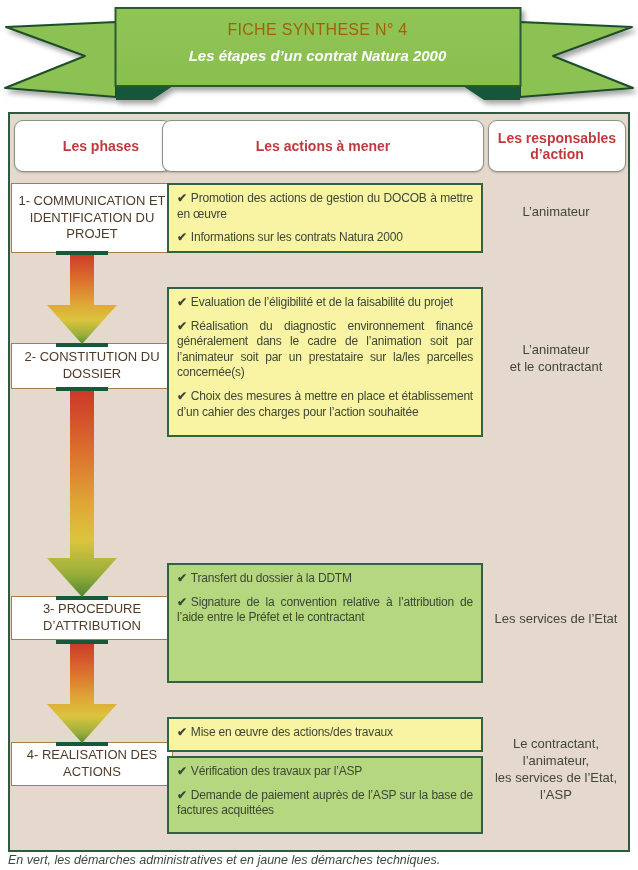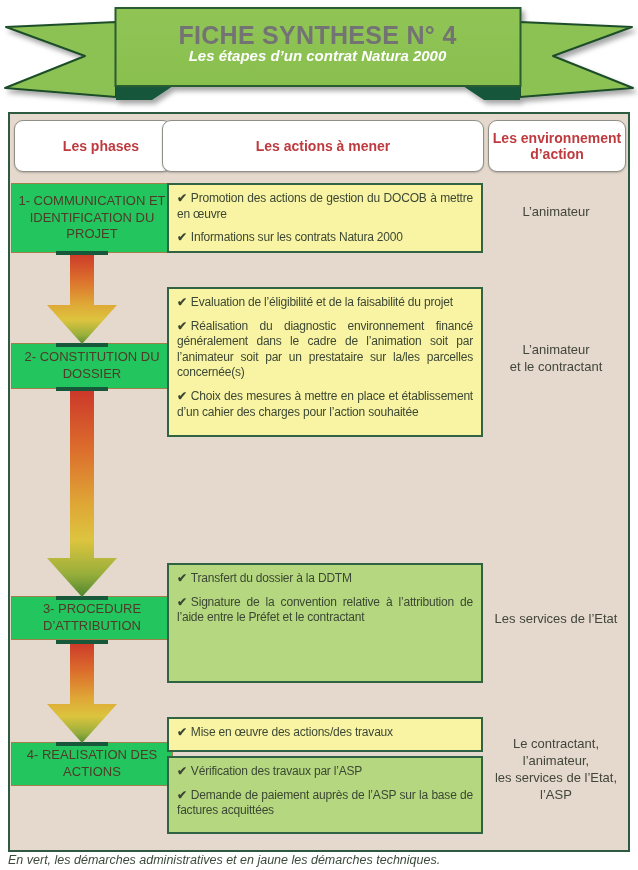--- a/index.html
+++ b/index.html
@@ -2,37 +2,37 @@
 <html><head>
 <meta charset="utf-8">
 <style>
   html,body{margin:0;padding:0;background:#ffffff;}
   #page{position:relative;width:638px;height:870px;background:#ffffff;
         font-family:"Liberation Sans",sans-serif;overflow:hidden;}
 
   
   #banner{position:absolute;left:0;top:0;width:638px;height:112px;}
   .banner-title{position:absolute;left:115px;top:21px;width:405px;text-align:center;
-    font-size:25px;font-weight:bold;color:#737373;letter-spacing:.3px;}
+    font-size:16px;font-weight:normal;color:#a16207;letter-spacing:.3px;}
   .banner-subtitle{position:absolute;left:115px;top:47px;width:405px;text-align:center;
     font-size:15px;font-weight:bold;font-style:italic;color:#ffffff;}
 
   
   #main{position:absolute;left:8px;top:112px;width:622px;height:740px;
         background:#e5d8cd;border:2px solid #2d5a40;box-sizing:border-box;}
 
   .hdr{position:absolute;height:50px;background:#ffffff;border:1px solid #8f8f87;
        border-radius:9px;display:flex;align-items:center;justify-content:center;
        text-align:center;color:#bf3a3e;font-weight:bold;font-size:14px;line-height:1.15;
        box-shadow:0 1px 2px rgba(0,0,0,.2);}
   #hdr-phases{left:4px;top:6px;width:140px;padding-left:16px;}
   #hdr-actions{left:152px;top:6px;width:320px;}
   #hdr-resp{left:478px;top:6px;width:136px;}
 
-  .phase{position:absolute;left:1px;width:162px;background:#22c55e;
+  .phase{position:absolute;left:1px;width:162px;background:#ffffff;
          border:1px solid #a08048;box-sizing:border-box;display:flex;align-items:center;
          justify-content:center;text-align:center;color:#4f3b27;font-size:13px;
          line-height:1.28;padding:2px 6px;}
   #phase-1{top:69px;height:70px;}
   #phase-2{top:229px;height:46px;}
   #phase-3{top:482px;height:44px;}
   #phase-4{top:628px;height:44px;}
 
   .abox{position:absolute;left:157px;width:316px;box-sizing:border-box;
         border:2px solid #2f6343;padding:6px 8px;color:#3b4734;font-size:12px;
@@ -94,21 +94,21 @@
 
   <div id="main">
 
     <div class="hdr" id="hdr-phases">
       <span>Les phases</span>
     </div>
     <div class="hdr" id="hdr-actions">
       <span>Les actions à mener</span>
     </div>
     <div class="hdr" id="hdr-resp">
-      <span>Les environnement d’action</span>
+      <span>Les responsables d’action</span>
     </div>
 
     <div class="phase" id="phase-1">
       <span>1- COMMUNICATION ET IDENTIFICATION DU PROJET</span>
     </div>
     <div class="phase" id="phase-2">
       <span>2- CONSTITUTION DU DOSSIER</span>
     </div>
     <div class="phase" id="phase-3">
       <span>3- PROCEDURE D’ATTRIBUTION</span>

